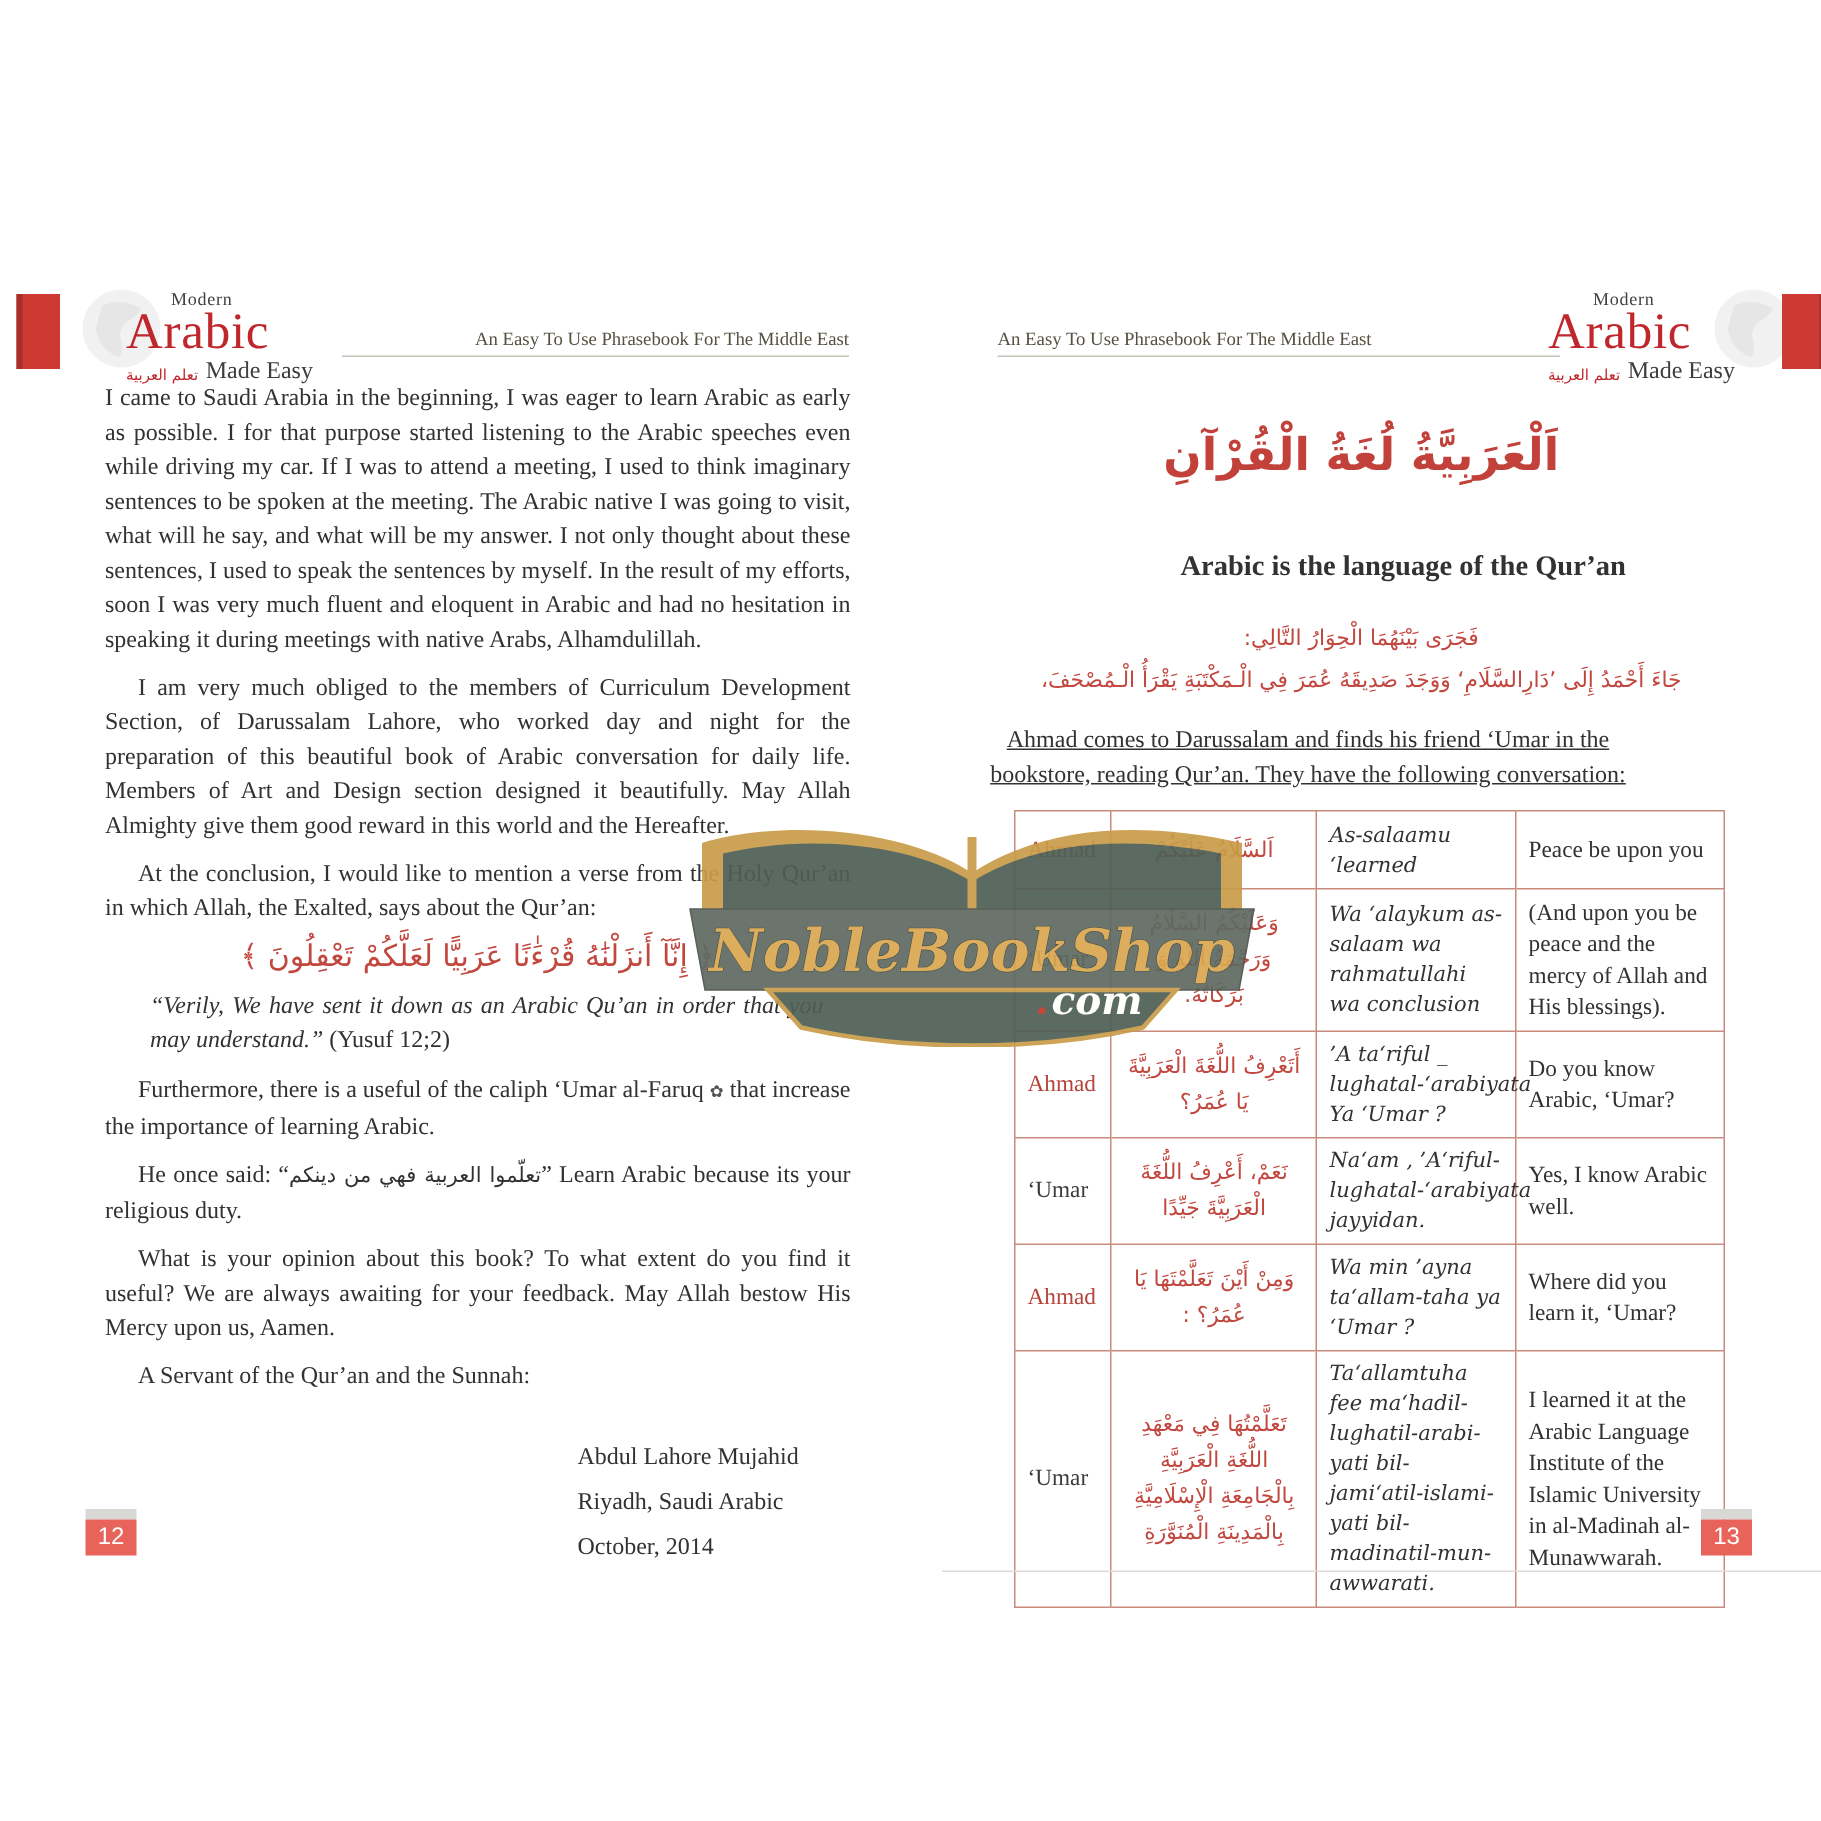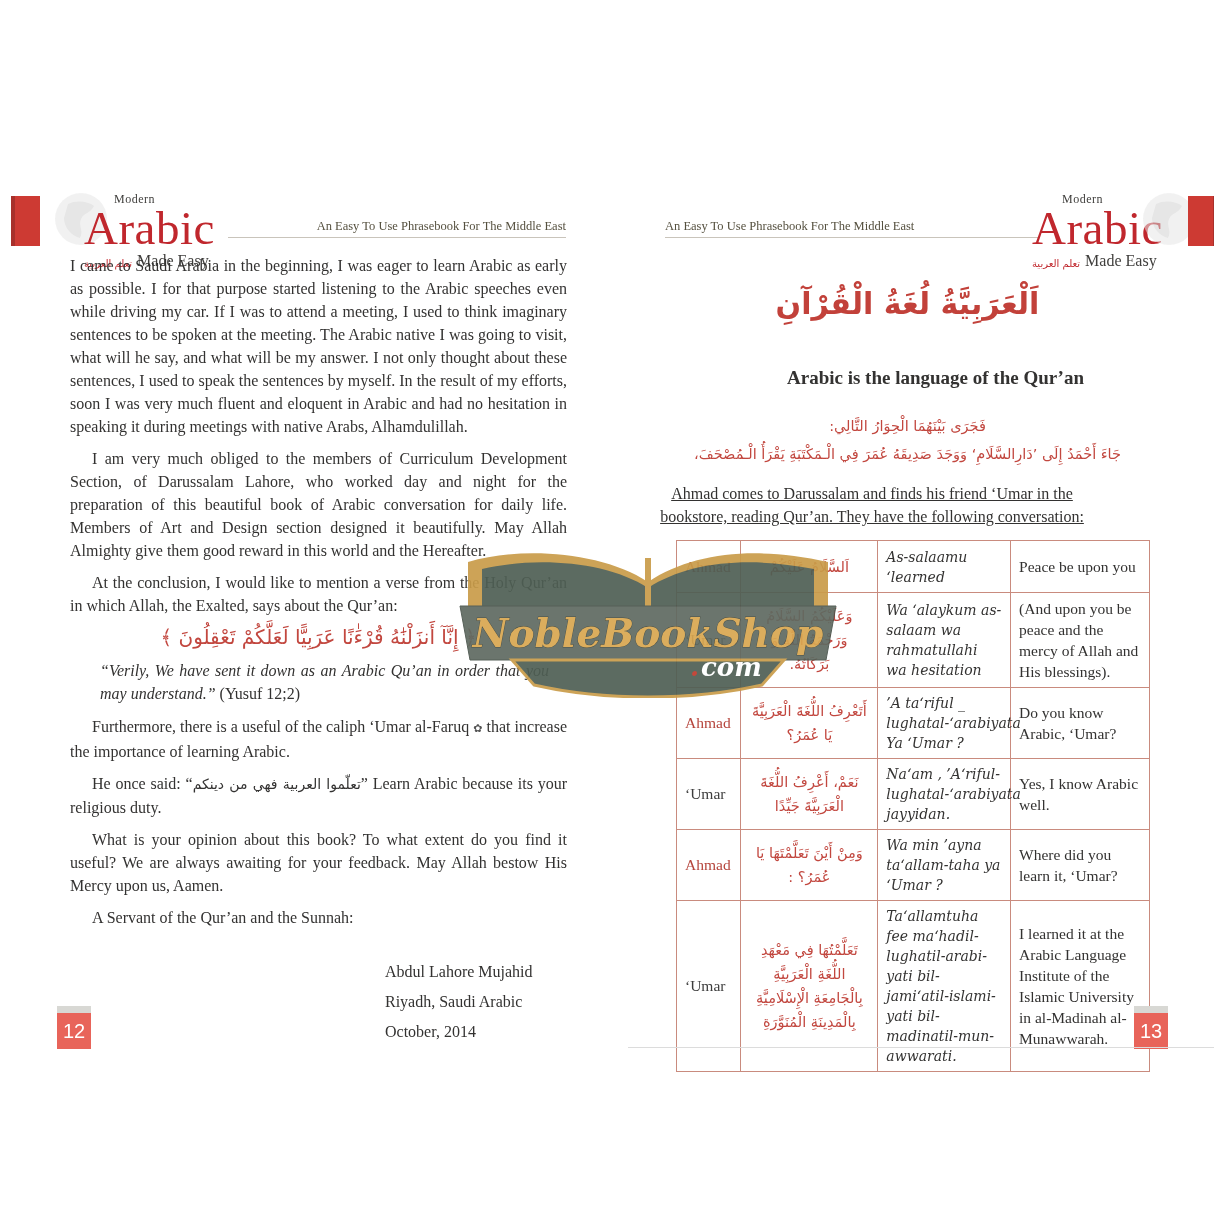--- a/index.html
+++ b/index.html
@@ -5,21 +5,21 @@
   html,body{margin:0;padding:0;background:#ffffff;}
   body{width:1214px;height:1214px;position:relative;font-family:"Liberation Serif","DejaVu Serif",serif;color:#333231;}
 
   
   .edge-bar{position:absolute;top:196px;width:25px;height:50px;background:#cd3a33;}
   .edge-bar.left{left:11px;border-left:4px solid #a8302b;}
   .edge-bar.right{left:1188px;border-right:4px solid #a8302b;}
   .globe{position:absolute;top:192px;width:54px;height:54px;opacity:.55;}
   .logo{position:absolute;top:193px;width:160px;line-height:1;}
   .logo .modern{display:block;margin-left:30px;font-size:12px;color:#3f3e3c;letter-spacing:.5px;}
-  .logo .brand{display:block;font-size:47px;color:#c0272d;letter-spacing:.5px;margin-top:0;}
+  .logo .brand{display:block;font-size:34px;color:#c0272d;letter-spacing:.5px;margin-top:0;}
   .logo .sub{display:flex;align-items:flex-end;gap:5px;margin-top:1px;}
   .logo .arsub{font-size:10px;color:#c0272d;font-family:"DejaVu Sans",sans-serif;}
   .logo .easy{font-size:16px;color:#3f3e3c;}
   .tagline{position:absolute;top:219px;font-size:12.5px;color:#55503f;}
   .hrule{position:absolute;height:1px;background:#c9c4bb;}
 
   
   .left-col{position:absolute;left:70px;top:254px;width:497px;font-size:16px;line-height:23px;text-align:justify;}
   .left-col p{margin:0 0 9px 0;}
   .left-col p.ind{text-indent:22px;}
@@ -43,21 +43,21 @@
   td.tl{width:28.5%;font-family:"DejaVu Serif",serif;font-style:italic;font-size:14px;line-height:20px;}
   td.en{width:30%;font-size:15.5px;line-height:21px;}
   .sp-red{color:#b5443b;}
   .sp-dark{color:#3d3d3d;}
   tr.r1{height:52px;} tr.r2{height:84px;} tr.r3{height:64px;}
   tr.r4{height:64px;} tr.r5{height:50px;} tr.r6{height:132px;}
 
   
   .pnum{position:absolute;width:34px;}
   .pnum .strip{height:7px;background:#d8d8d4;}
-  .pnum .block{height:36px;background:#e8645a;color:#ffffff;font-size:20px;display:flex;align-items:center;justify-content:center;font-family:"Liberation Sans",sans-serif;}
+  .pnum .block{height:24px;background:#e8645a;color:#ffffff;font-size:16px;display:flex;align-items:center;justify-content:center;font-family:"Liberation Sans",sans-serif;}
   .bottom-line{position:absolute;left:628px;top:1047px;width:586px;height:1px;background:#dcdcdc;}
 
   
   .watermark{position:absolute;left:452px;top:548px;width:392px;height:150px;opacity:.92;}
 </style>
 </head>
 <body>
 
 <div class="edge-bar left"></div>
 <svg class="globe" style="left:54px;" viewBox="0 0 54 54">
@@ -120,21 +120,21 @@
   <tbody>
     <tr class="r1">
       <td class="sp sp-red">Ahmad</td>
       <td class="ar">اَلسَّلَامُ عَلَيْكُمْ</td>
       <td class="tl">As-salaamu ‘learned</td>
       <td class="en">Peace be upon you</td>
     </tr>
     <tr class="r2">
       <td class="sp sp-dark">‘Umar</td>
       <td class="ar">وَعَلَيْكُمُ السَّلَامُ وَرَحْمَةُ اللّٰهِ وَ بَرَكَاتُهُ.</td>
-      <td class="tl">Wa ‘alaykum as-salaam wa rahmatullahi wa hesitation</td>
+      <td class="tl">Wa ‘alaykum as-salaam wa rahmatullahi wa conclusion</td>
       <td class="en">(And upon you be peace and the mercy of Allah and His blessings).</td>
     </tr>
     <tr class="r3">
       <td class="sp sp-red">Ahmad</td>
       <td class="ar">أَتَعْرِفُ اللُّغَةَ الْعَرَبِيَّةَ يَا عُمَرُ؟</td>
       <td class="tl">’A ta‘riful _ lughatal-‘arabiyata Ya ‘Umar ?</td>
       <td class="en">Do you know Arabic, ‘Umar?</td>
     </tr>
     <tr class="r4">
       <td class="sp sp-dark">‘Umar</td>

